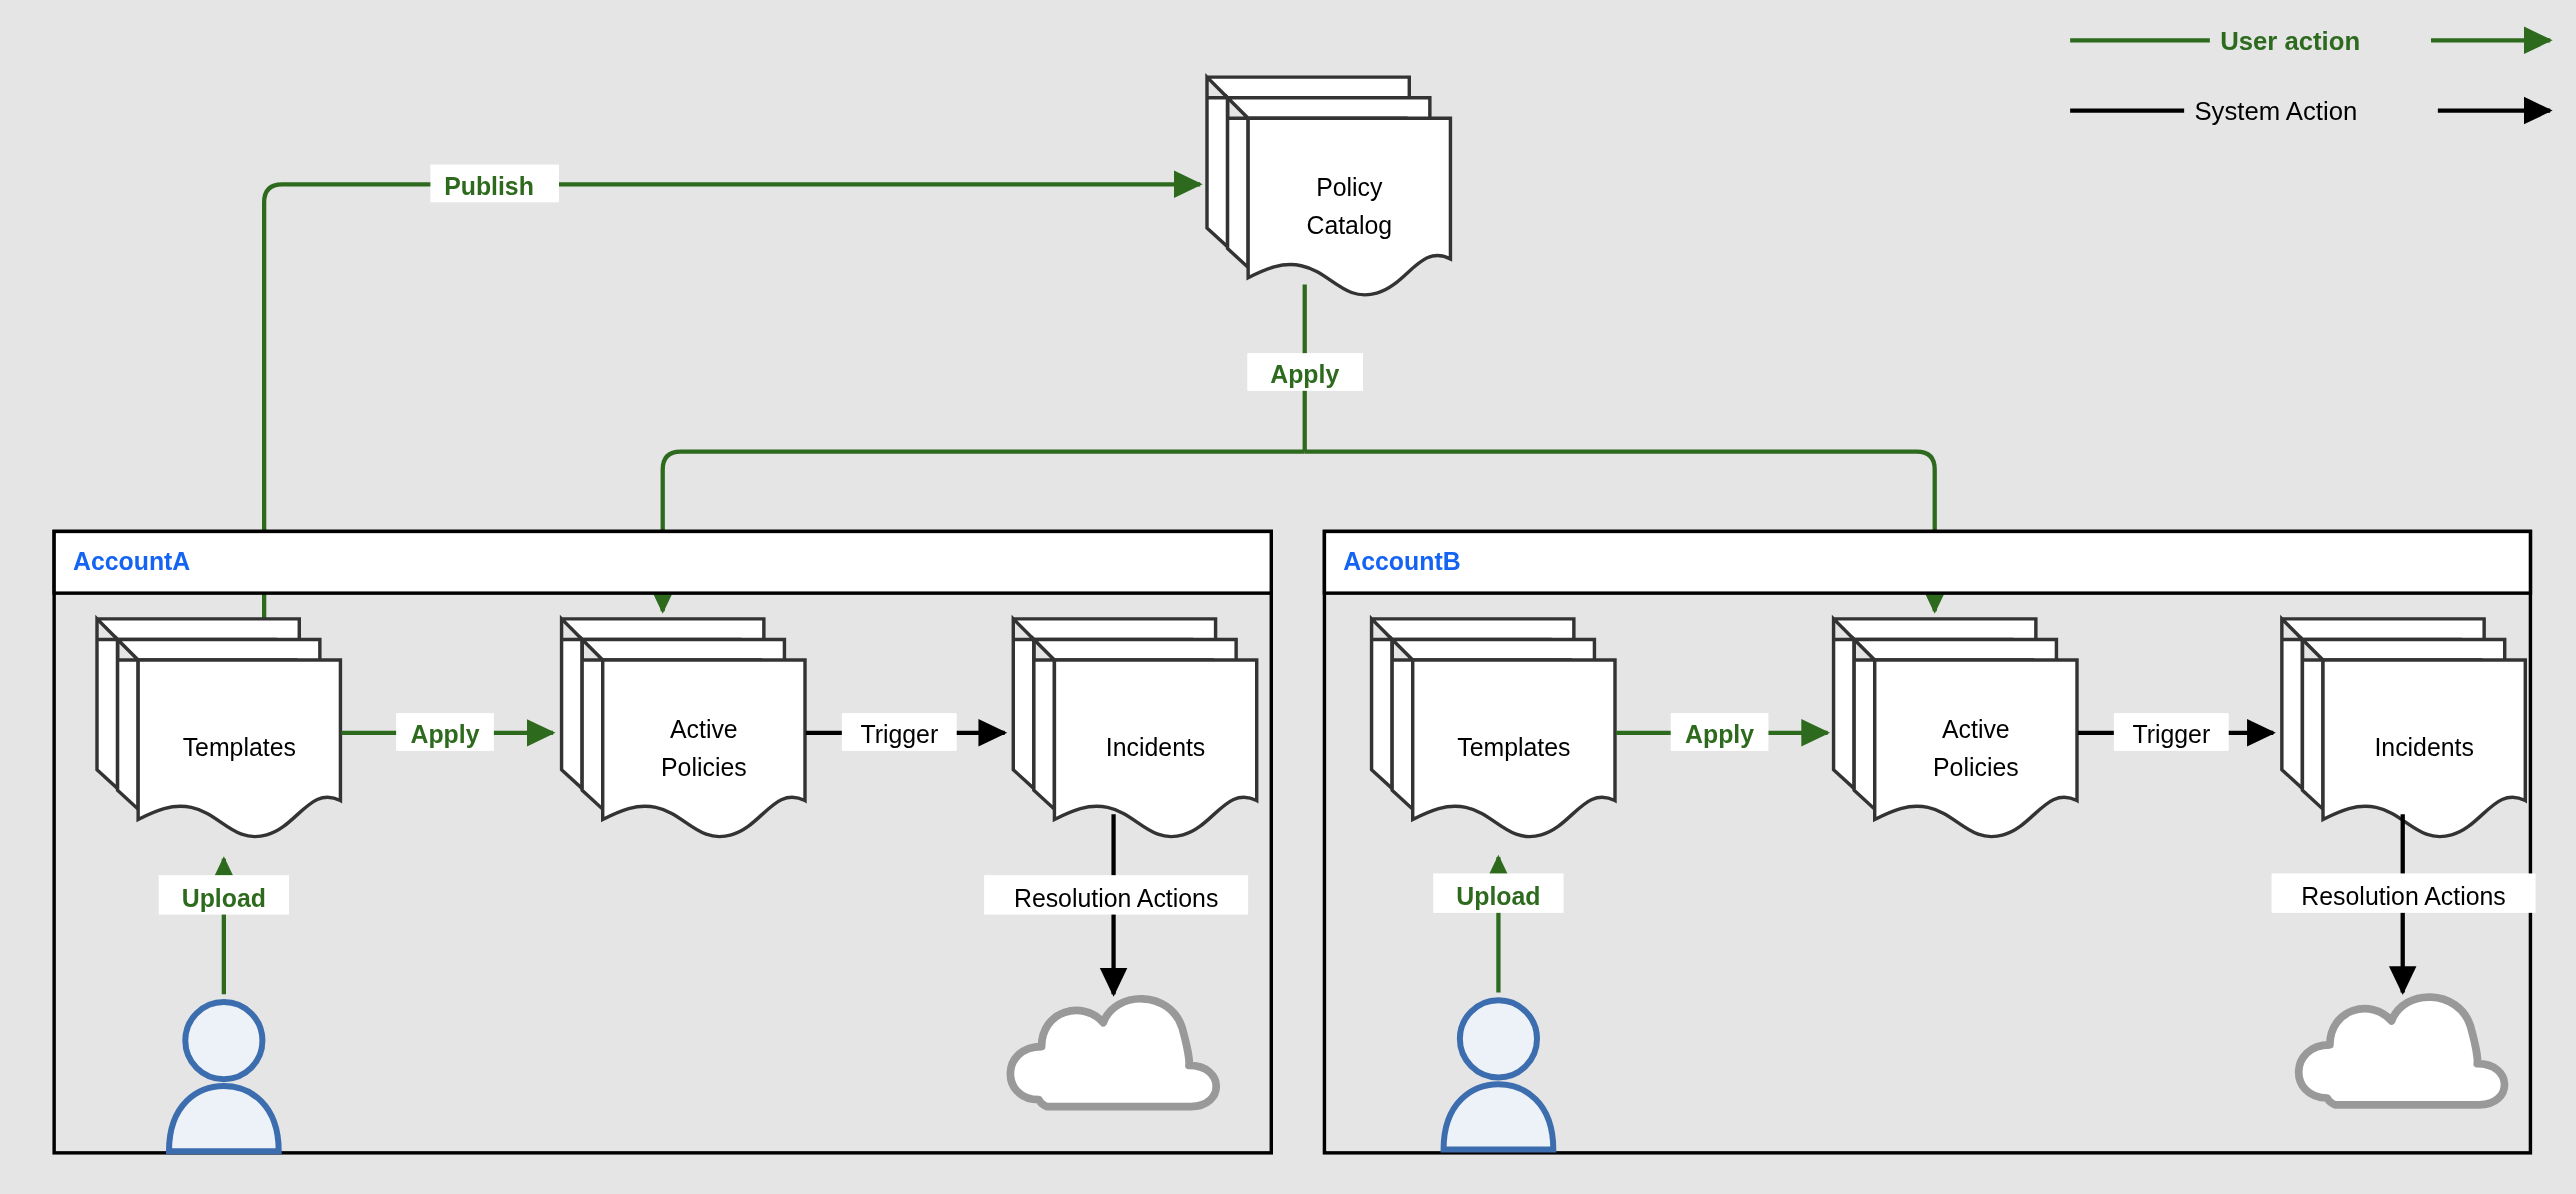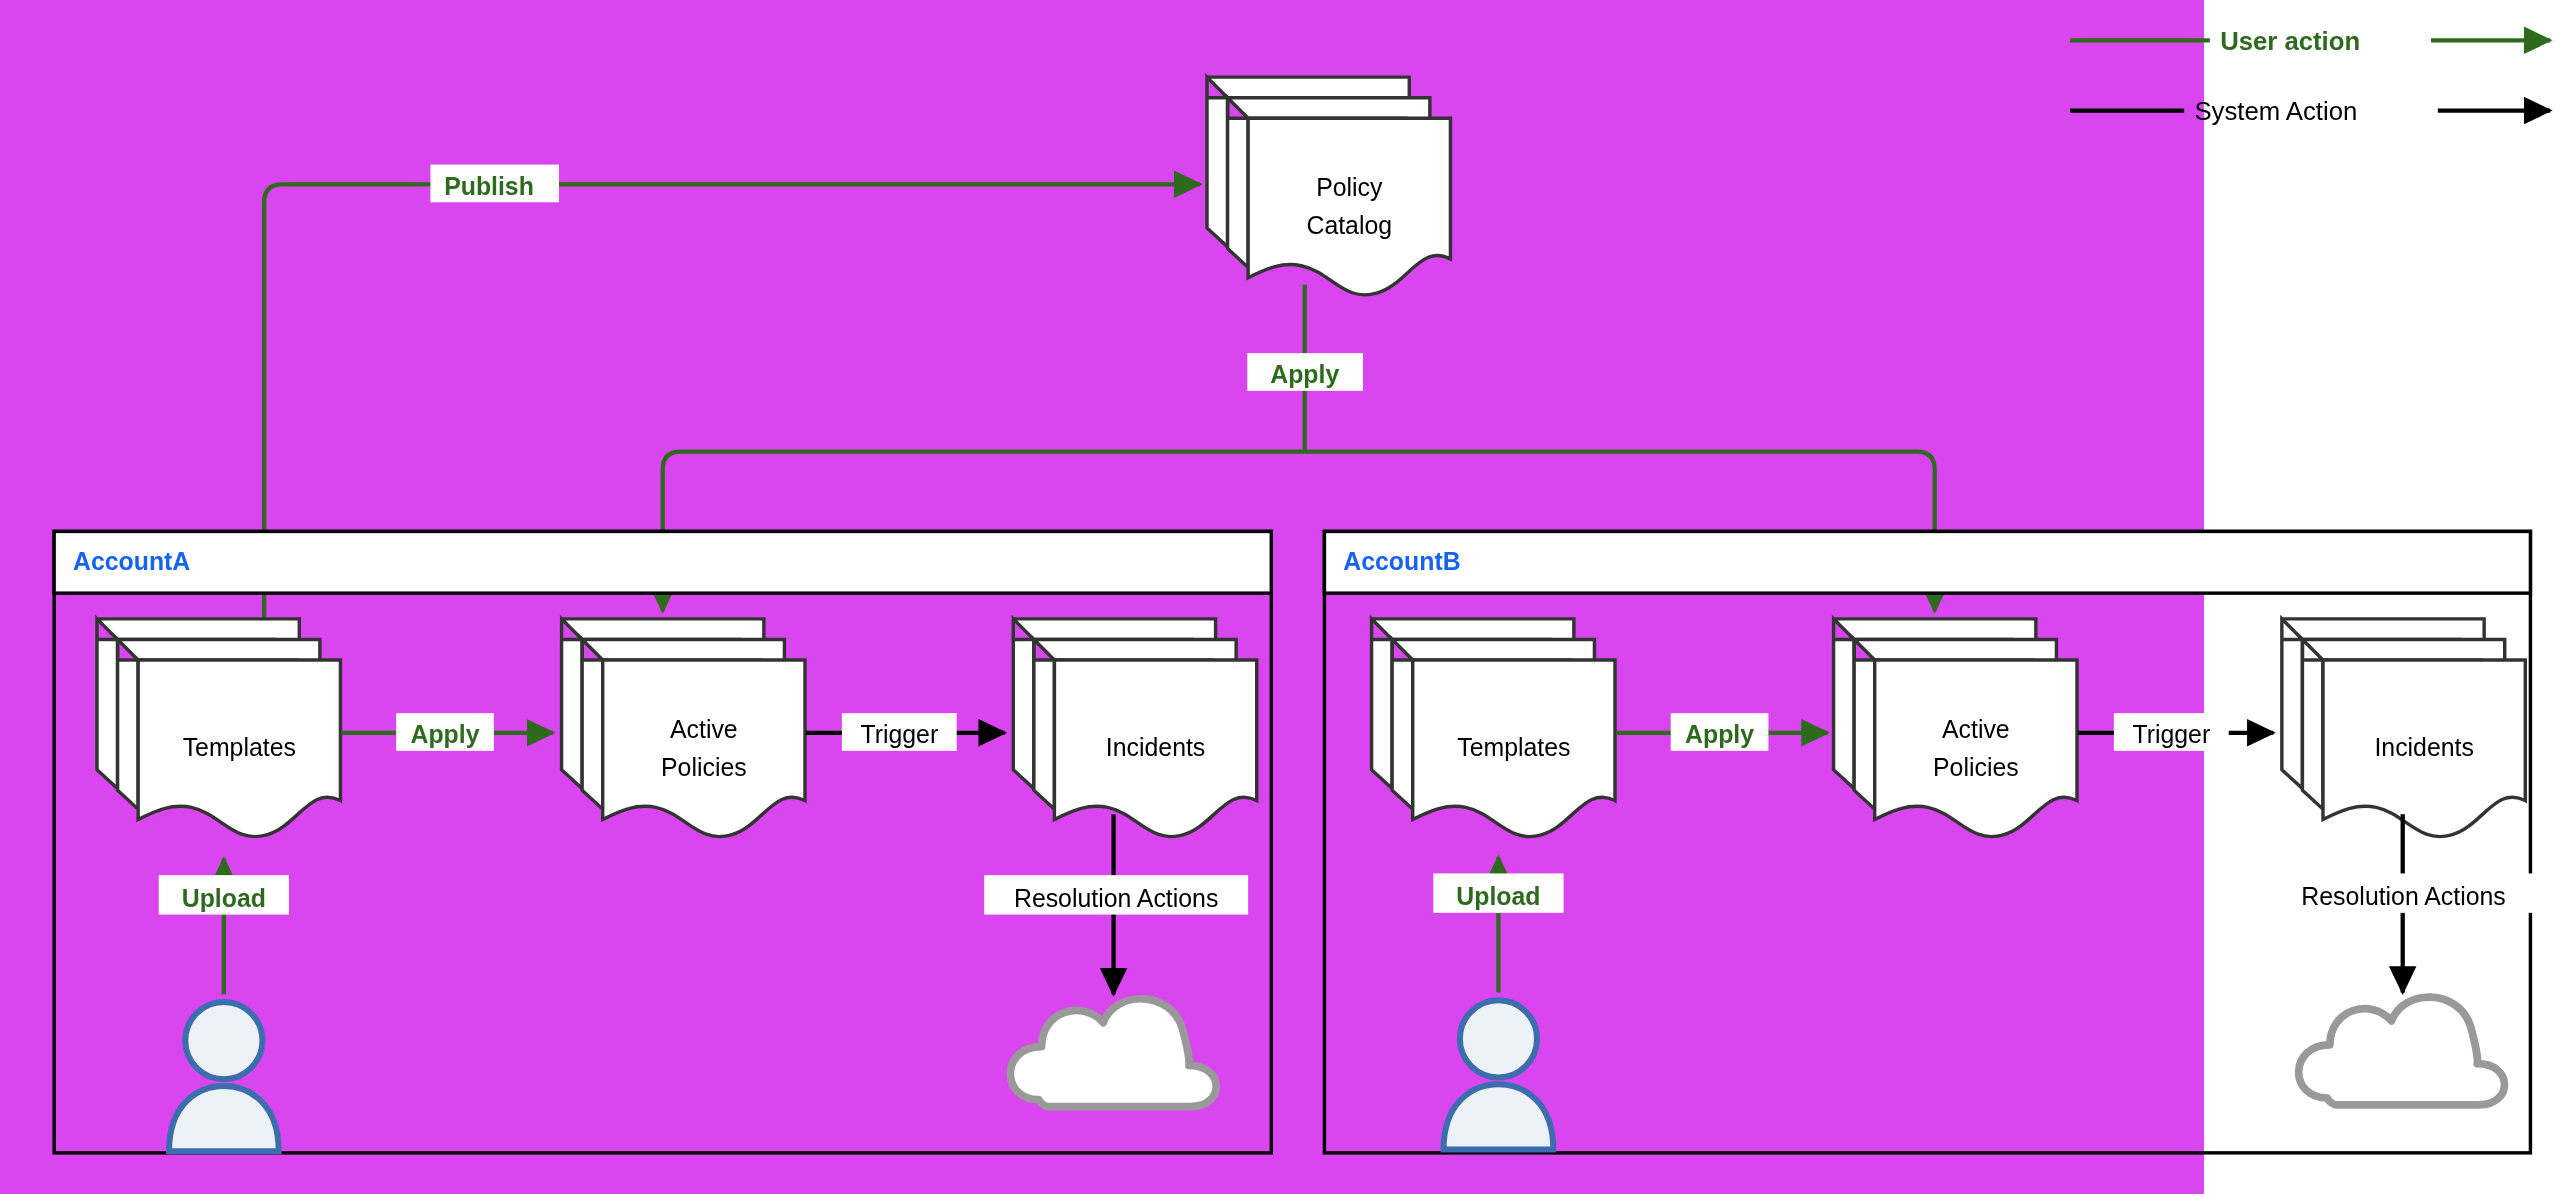--- a/index.html
+++ b/index.html
@@ -1,19 +1,19 @@
 <!DOCTYPE html>
 <html style="font-size:13.7px"><head>
 <meta charset="utf-8">
 <title>Policy Governance Flow Diagram</title>
 <style>
   html,body{margin:0;padding:0;background:#ffffff;}
   body{width:2576px;height:1194px;overflow:hidden;
        font-family:"Liberation Sans","DejaVu Sans",sans-serif;}
-  #diagram-root{position:relative;width:2204px;height:1194px;background:#d946ef;}
+  #diagram-root{position:relative;width:2576px;height:1194px;background:#e5e5e5;}
   svg#scene{position:absolute;top:0;left:0;width:2576px;height:1194px;display:block;}
   .doc-label{font-family:"Liberation Sans","DejaVu Sans",sans-serif;font-size:29px;fill:#000;font-weight:400;}
   .edge-label-user{font-family:"Liberation Sans","DejaVu Sans",sans-serif;font-size:29px;font-weight:bold;fill:#2D6A1E;}
   .edge-label-system{font-family:"Liberation Sans","DejaVu Sans",sans-serif;font-size:29px;font-weight:400;fill:#000;}
   .container-title{font-family:"Liberation Sans","DejaVu Sans",sans-serif;font-size:29px;font-weight:bold;fill:#1463F3;}
   .legend-label-user{font-family:"Liberation Sans","DejaVu Sans",sans-serif;font-size:30px;font-weight:bold;fill:#2D6A1E;}
   .legend-label-system{font-family:"Liberation Sans","DejaVu Sans",sans-serif;font-size:30px;font-weight:400;fill:#000;}
   .sheet{fill:#ffffff;stroke:#333333;stroke-width:4;stroke-linejoin:miter;}
   .container-box{fill:none;stroke:#000000;stroke-width:4;}
   .container-titlebar{fill:#ffffff;stroke:#000000;stroke-width:4;}

